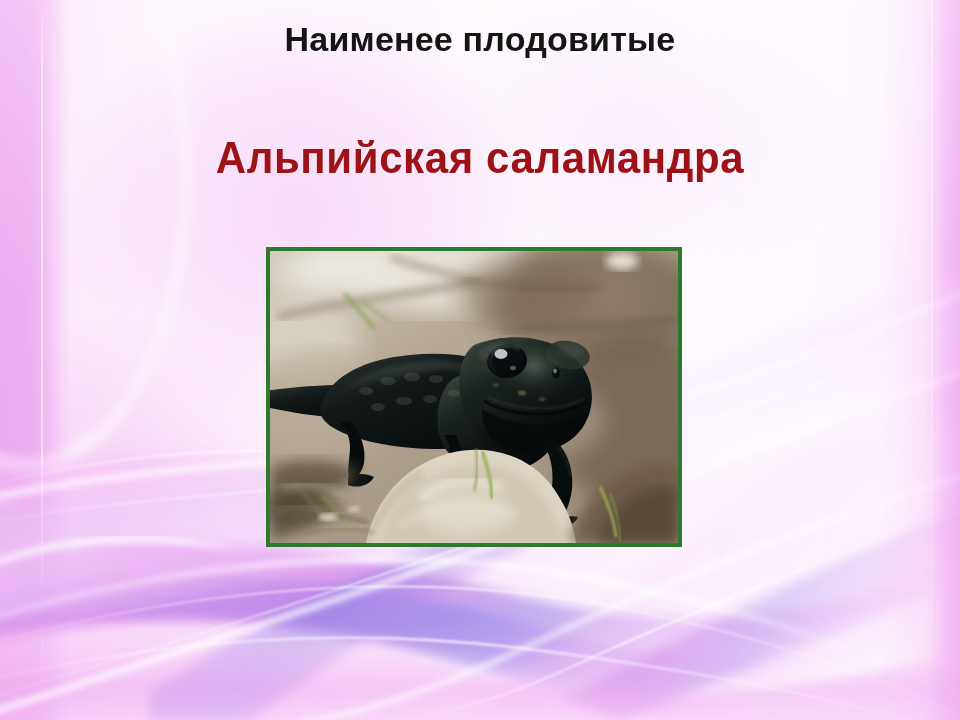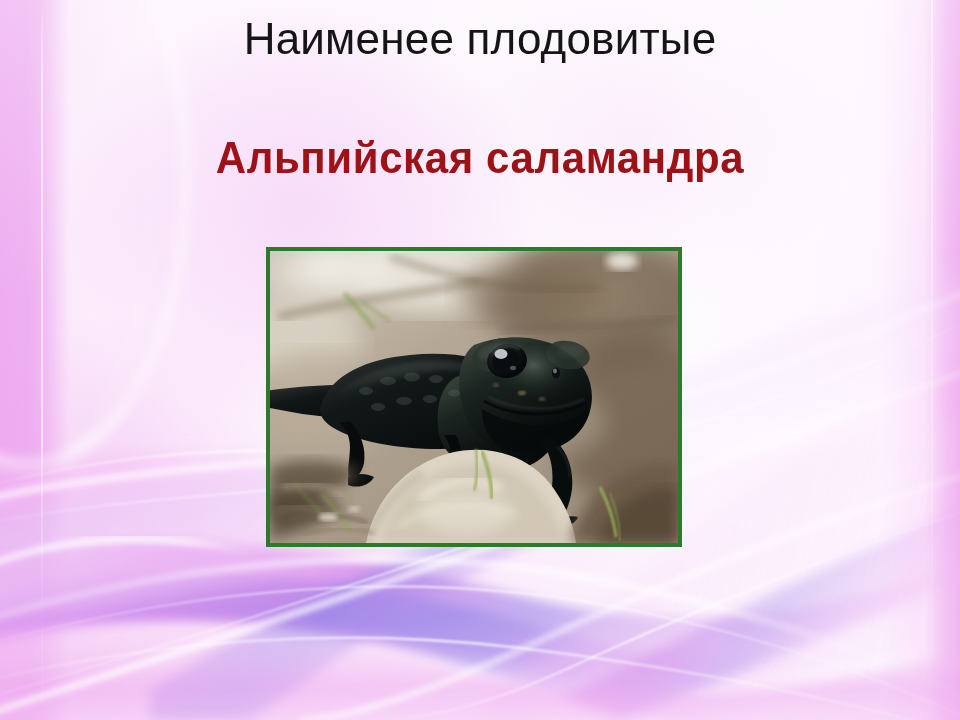--- a/index.html
+++ b/index.html
@@ -90,23 +90,23 @@
   }
 
   
   .ribbons{position:absolute;left:0;top:0;width:960px;height:720px;}
 
   
   .title{
     position:absolute;
     left:0; right:0; top:14px;
     text-align:center;
-    font-size:44px;
+    font-size:34px;
     line-height:50px;
-    font-weight:400;
+    font-weight:700;
     color:#151515;
     letter-spacing:.2px;
     white-space:nowrap;
   }
 
   .subtitle{
     position:absolute;
     left:0; right:0; top:133px;
     text-align:center;
     font-size:42px;

